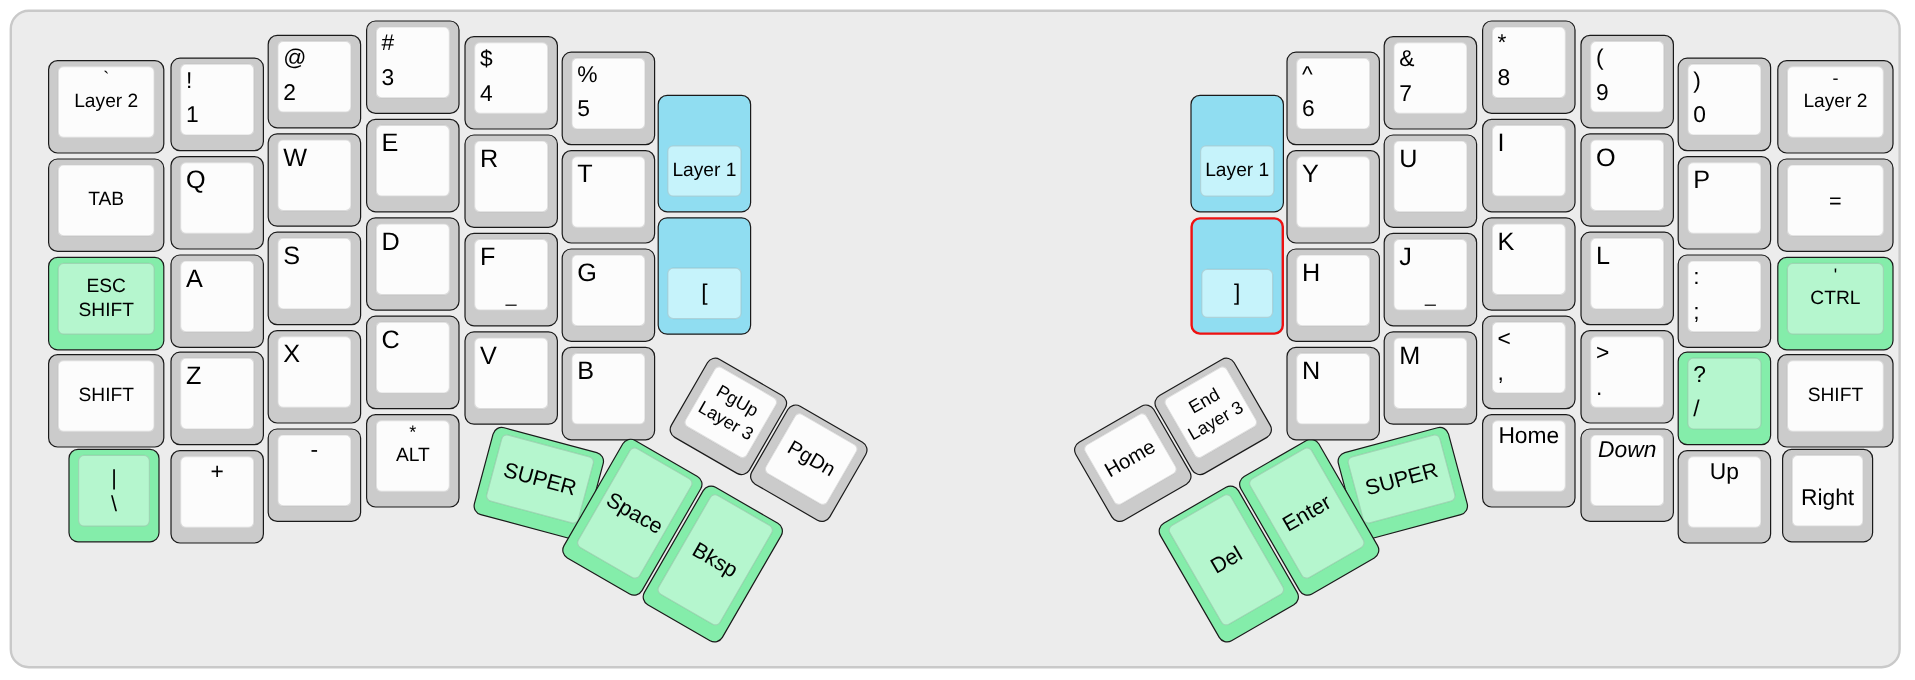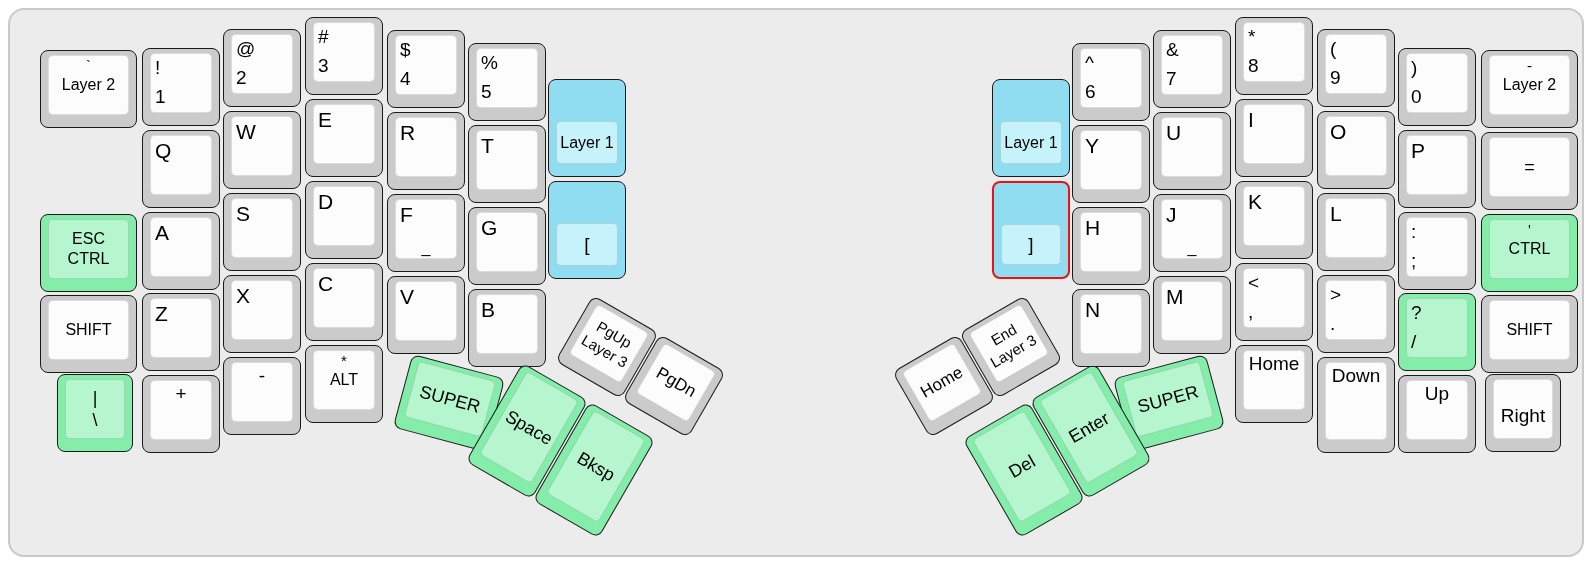--- a/index.html
+++ b/index.html
@@ -39,24 +39,29 @@
 
 <div class="canvas">
   <div class="board"></div>
   <div class="stage">
       <div class="key white" style="left: 40px; top: 50px; width: 97px; height: 78px;">
         <div class="inner">
           <div class="lab pos-tc" style="font-size: 15px;">`</div>
           <div class="lab pos-c" style="font-size: 16px;">Layer 2</div>
         </div>
       </div>
+      <div class="key white" style="left: 40px; top: 132px; width: 97px; height: 78px;">
+        <div class="inner">
+          <div class="lab pos-c" style="font-size: 16px;">TAB</div>
+        </div>
+      </div>
       <div class="key green" style="left: 40px; top: 214px; width: 97px; height: 78px;">
         <div class="inner">
           <div class="lab pos-c" style="font-size: 16px;">ESC
-CTRL</div>
+SHIFT</div>
         </div>
       </div>
       <div class="key white" style="left: 40px; top: 295px; width: 97px; height: 78px;">
         <div class="inner">
           <div class="lab pos-c" style="font-size: 16px;">SHIFT</div>
         </div>
       </div>
       <div class="key green" style="left: 57px; top: 374px; width: 76px; height: 78px;">
         <div class="inner">
           <div class="lab pos-c" style="font-size: 18px;">|
@@ -342,21 +347,21 @@
         <div class="inner">
           <div class="lab pos-tl" style="font-size: 21px;">L</div>
         </div>
       </div>
       <div class="key white" style="left: 1317px; top: 275px; width: 78px; height: 78px;">
         <div class="inner">
           <div class="lab pos-tl" style="font-size: 19px;">&gt;</div>
           <div class="lab pos-bl" style="font-size: 19px;">.</div>
         </div>
       </div>
-      <div class="key white" style="left: 1317px; top: 357px; width: 78px; height: 96px;">
+      <div class="key white" style="left: 1317px; top: 357px; width: 78px; height: 78px; font-style: italic;">
         <div class="inner">
           <div class="lab pos-tc" style="font-size: 19px;">Down</div>
         </div>
       </div>
       <div class="key white" style="left: 1398px; top: 48px; width: 78px; height: 78px;">
         <div class="inner">
           <div class="lab pos-tl" style="font-size: 19px;">)</div>
           <div class="lab pos-bl" style="font-size: 19px;">0</div>
         </div>
       </div>

